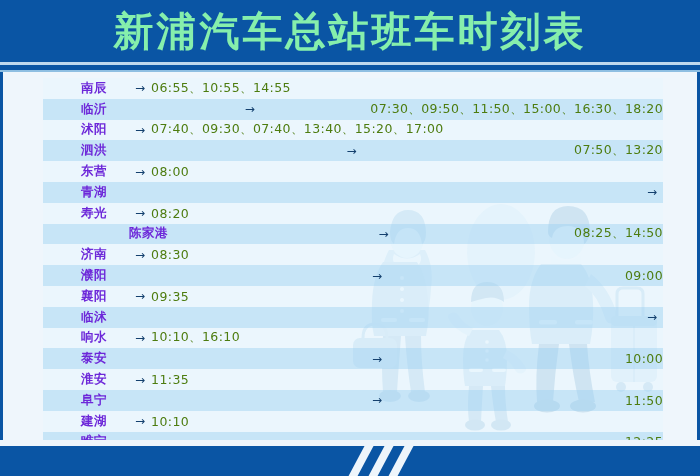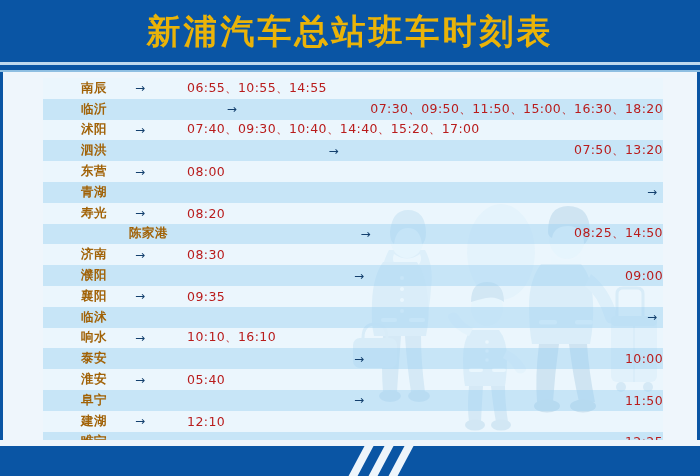--- a/index.html
+++ b/index.html
@@ -26,22 +26,22 @@
     position: absolute;
     left: 0; top: 0;
     width: 700px;
     height: 62px;
     background: #0a55a4;
     display: flex;
     align-items: center;
     justify-content: center;
   }
   .header-title {
-    color: #eab308;
-    font-size: 34px;
+    color: #86efac;
+    font-size: 40px;
     font-weight: bold;
     letter-spacing: 3px;
     line-height: 1;
     white-space: nowrap;
   }
   .header-rule-a {
     position: absolute;
     left: 0; top: 62px;
     width: 700px; height: 3px;
     background: #bfd9ee;
@@ -101,35 +101,34 @@
     font-size: 12.5px;
     position: relative;
   }
   .row.odd  { background: rgba(186, 223, 245, 0.75); justify-content: space-between; }
   .row.even { background: rgba(232, 245, 253, 0.55); }
 
   .dest {
     display: inline-block;
     min-width: 52px;
     font-weight: bold;
-    color: #a16207;
+    color: #6d28d9;
     letter-spacing: 0.5px;
     padding-left: 20px;
   }
   .dest.wide { min-width: 68px; margin-left: 48px; }
   .arrow {
     display: inline-block;
     margin: 0 6px 0 2px;
     color: #14406e;
     font-size: 12px;
   }
   .times {
     letter-spacing: 0.4px;
-    color: #b91c1c;
-    margin-left: 36px;
+    color: #4d7c0f;
   }
 
   
   .bottom-bar {
     position: absolute;
     left: 0; top: 446px;
     width: 700px; height: 30px;
     background: #0a55a4;
     overflow: hidden;
   }
@@ -251,21 +250,21 @@
 
       <div class="row odd">
         <span class="dest">临沂</span>
         <span class="arrow">→</span>
         <span class="times">07:30、09:50、11:50、15:00、16:30、18:20</span>
       </div>
 
       <div class="row even">
         <span class="dest">沭阳</span>
         <span class="arrow">→</span>
-        <span class="times">07:40、09:30、10:40、14:40、15:20、17:00</span>
+        <span class="times">07:40、09:30、07:40、13:40、15:20、17:00</span>
       </div>
 
       <div class="row odd">
         <span class="dest">泗洪</span>
         <span class="arrow">→</span>
         <span class="times">07:50、13:20</span>
       </div>
 
       <div class="row even">
         <span class="dest">东营</span>
@@ -321,33 +320,33 @@
 
       <div class="row odd">
         <span class="dest">泰安</span>
         <span class="arrow">→</span>
         <span class="times">10:00</span>
       </div>
 
       <div class="row even">
         <span class="dest">淮安</span>
         <span class="arrow">→</span>
-        <span class="times">05:40</span>
+        <span class="times">11:35</span>
       </div>
 
       <div class="row odd">
         <span class="dest">阜宁</span>
         <span class="arrow">→</span>
         <span class="times">11:50</span>
       </div>
 
       <div class="row even">
         <span class="dest">建湖</span>
         <span class="arrow">→</span>
-        <span class="times">12:10</span>
+        <span class="times">10:10</span>
       </div>
 
       <div class="row odd">
         <span class="dest">睢宁</span>
         <span class="arrow">→</span>
         <span class="times">12:25</span>
       </div>
 
     </div>
   </div>

